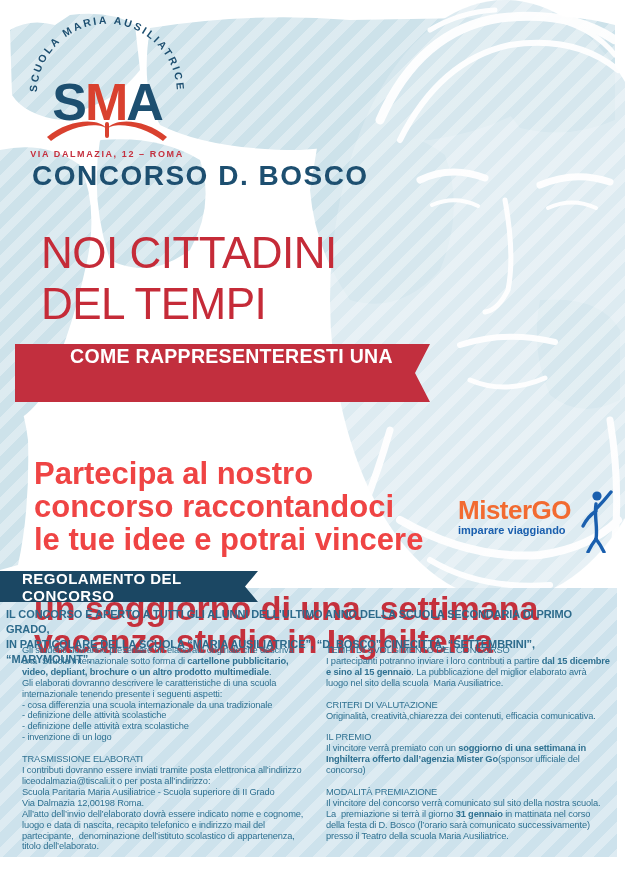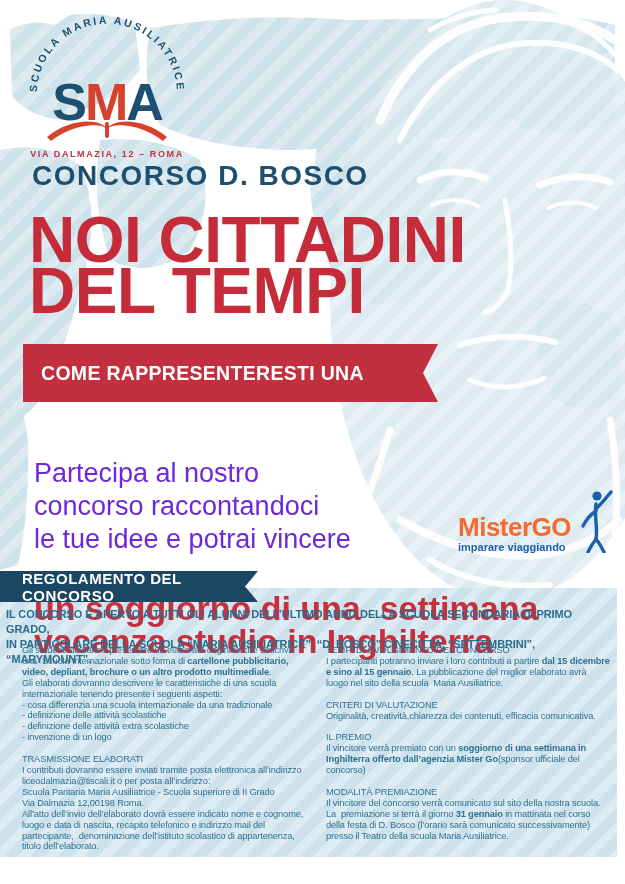--- a/index.html
+++ b/index.html
@@ -15,43 +15,43 @@
   }
   .content{position:relative;z-index:3;}
   
   .logo{position:absolute;left:16px;top:10px;width:182px;height:152px;}
   
   .kicker{
     position:absolute;left:32px;top:160px;color:#1d4f70;font-size:28px;font-weight:bold;
     letter-spacing:1.5px;
   }
   .title{
-    position:absolute;left:29px;top:215px;margin:0;color:#c52b38;font-size:64px;line-height:51px;
-    font-weight:bold;letter-spacing:-0.5px;
+    position:absolute;left:29px;top:215px;margin:12px;color:#c52b38;font-size:44px;line-height:51px;
+    font-weight:normal;letter-spacing:-0.5px;
   }
   
   .ribbon-red{
-    position:absolute;left:23px;top:344px;width:415px;height:58px;background:#c22f3e;
+    position:absolute;left:15px;top:344px;width:415px;height:58px;background:#c22f3e;
     clip-path:polygon(0 0,100% 0,calc(100% - 15px) 50%,100% 100%,0 100%);
     color:#ffffff;font-weight:bold;font-size:19.5px;line-height:24px;
-    display:flex;flex-direction:column;justify-content:center;padding-left:18px;box-sizing:border-box;
+    display:flex;flex-direction:row;justify-content:center;padding-left:18px;box-sizing:border-box;
     letter-spacing:0.3px;
   }
   .ribbon-navy{
     position:absolute;left:0;top:571px;width:258px;height:31px;background:#1b4763;
     clip-path:polygon(0 0,100% 0,calc(100% - 13px) 50%,100% 100%,0 100%);
     color:#ffffff;font-weight:bold;font-size:15px;letter-spacing:0.5px;
     display:flex;align-items:center;padding-left:22px;box-sizing:border-box;
   }
   
   .promo{position:absolute;left:34px;top:421px;white-space:pre-wrap;}
-  .promo-blue{color:#6d28d9;font-size:27px;line-height:33px;font-weight:400;}
+  .promo-blue{color:#ef4444;font-size:31px;line-height:33px;font-weight:700;}
   .promo-red{color:#c5303c;font-size:34px;line-height:33px;font-weight:bold;}
   
-  .sponsor{position:absolute;left:458px;top:497px;display:flex;align-items:flex-end;}
+  .sponsor{position:absolute;left:458px;top:497px;display:flex;align-items:flex-start;}
   .sponsor-name{color:#f26b31;font-size:26px;font-weight:bold;letter-spacing:-0.5px;line-height:26px;}
   .sponsor-tagline{color:#1a5fae;font-size:11px;font-weight:bold;margin-top:1px;}
   .sponsor-figure{margin-left:4px;margin-top:-8px;}
   
   .panel{
     position:absolute;left:0;top:588px;width:617px;height:269px;z-index:1;
     background:#cde2ec;
   }
   .eligibility{
     position:absolute;left:6px;top:607px;width:580px;color:#2d6b8c;font-size:11px;

